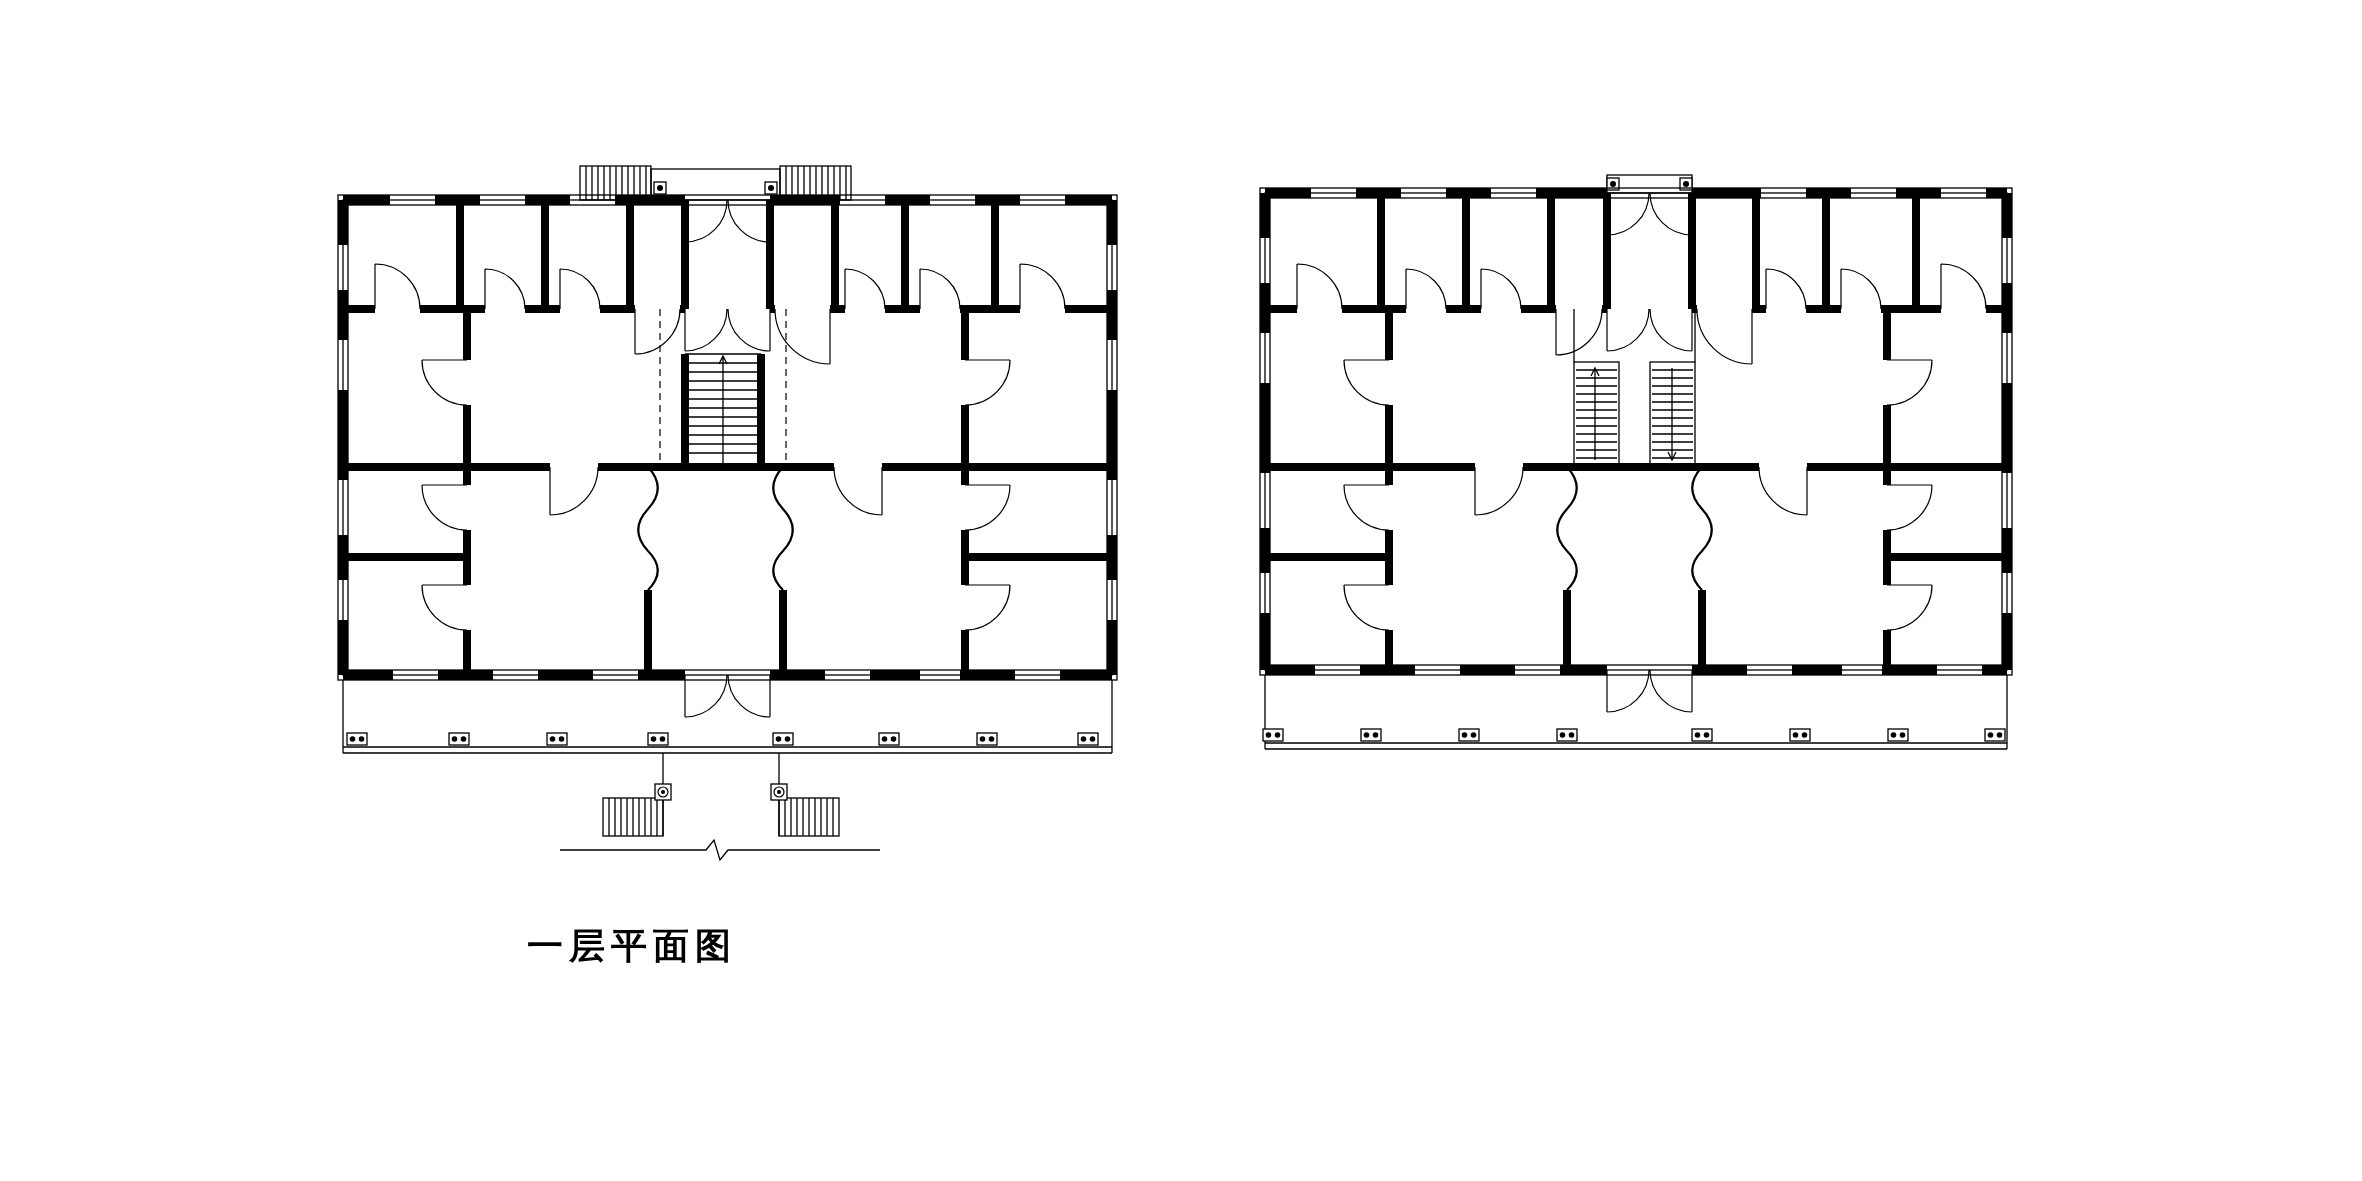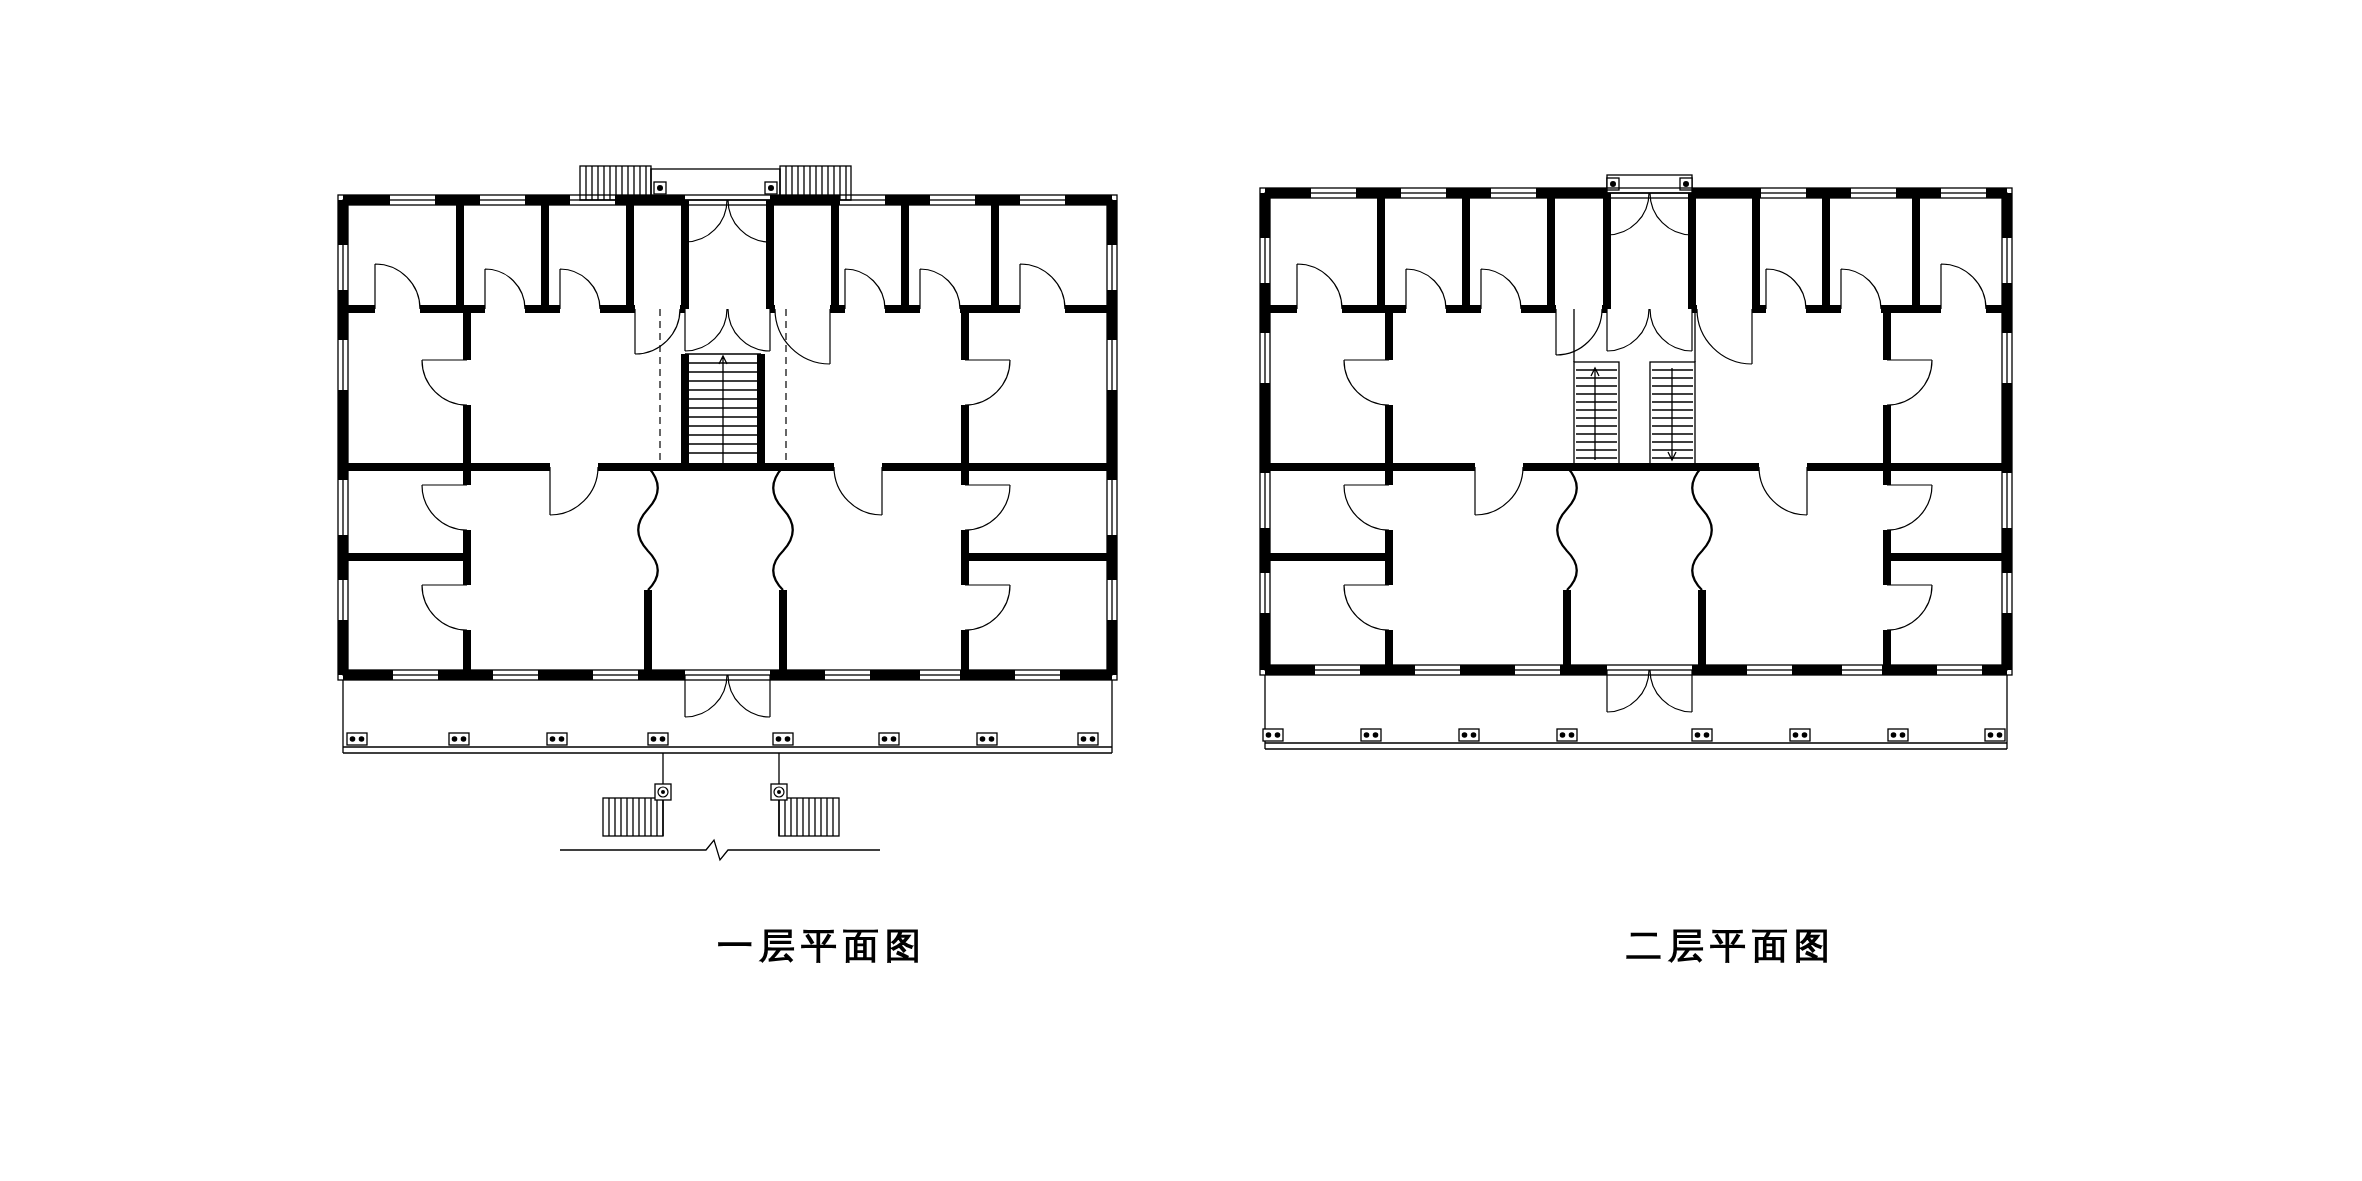--- a/index.html
+++ b/index.html
@@ -11,21 +11,21 @@
     font-family:"DejaVu Sans", sans-serif;
   }
   .sheet{position:absolute;inset:0;}
   svg{position:absolute;}
   #plan1{left:320px;top:150px;}
   #plan2{left:1245px;top:150px;}
   .caption{
     position:absolute;
     top:922px;
     width:400px;
-    text-align:right;
+    text-align:left;
     font-weight:bold;
     font-size:36px;
     letter-spacing:6px;
     color:#000;
     font-family:"DejaVu Sans", sans-serif;
   }
   
   .wall{stroke:#000;stroke-width:10;fill:none;}
   .iwall{stroke:#000;stroke-width:8;fill:none;}
   .thin{stroke:#000;stroke-width:1.3;fill:none;}
@@ -210,15 +210,14 @@
       <use href="#vcol" x="224" y="585"></use>
       <use href="#vcol" x="322" y="585"></use>
       <use href="#vcol" x="457" y="585"></use>
       <use href="#vcol" x="555" y="585"></use>
       <use href="#vcol" x="653" y="585"></use>
       <use href="#vcol" x="750" y="585"></use>
     </g>
   </svg>
 
   <div class="caption" style="left:527px">一层平面图</div>
-  <div class="caption" style="left:1436px">二层平面图</div>
 
 </div>
 
 </body></html>

